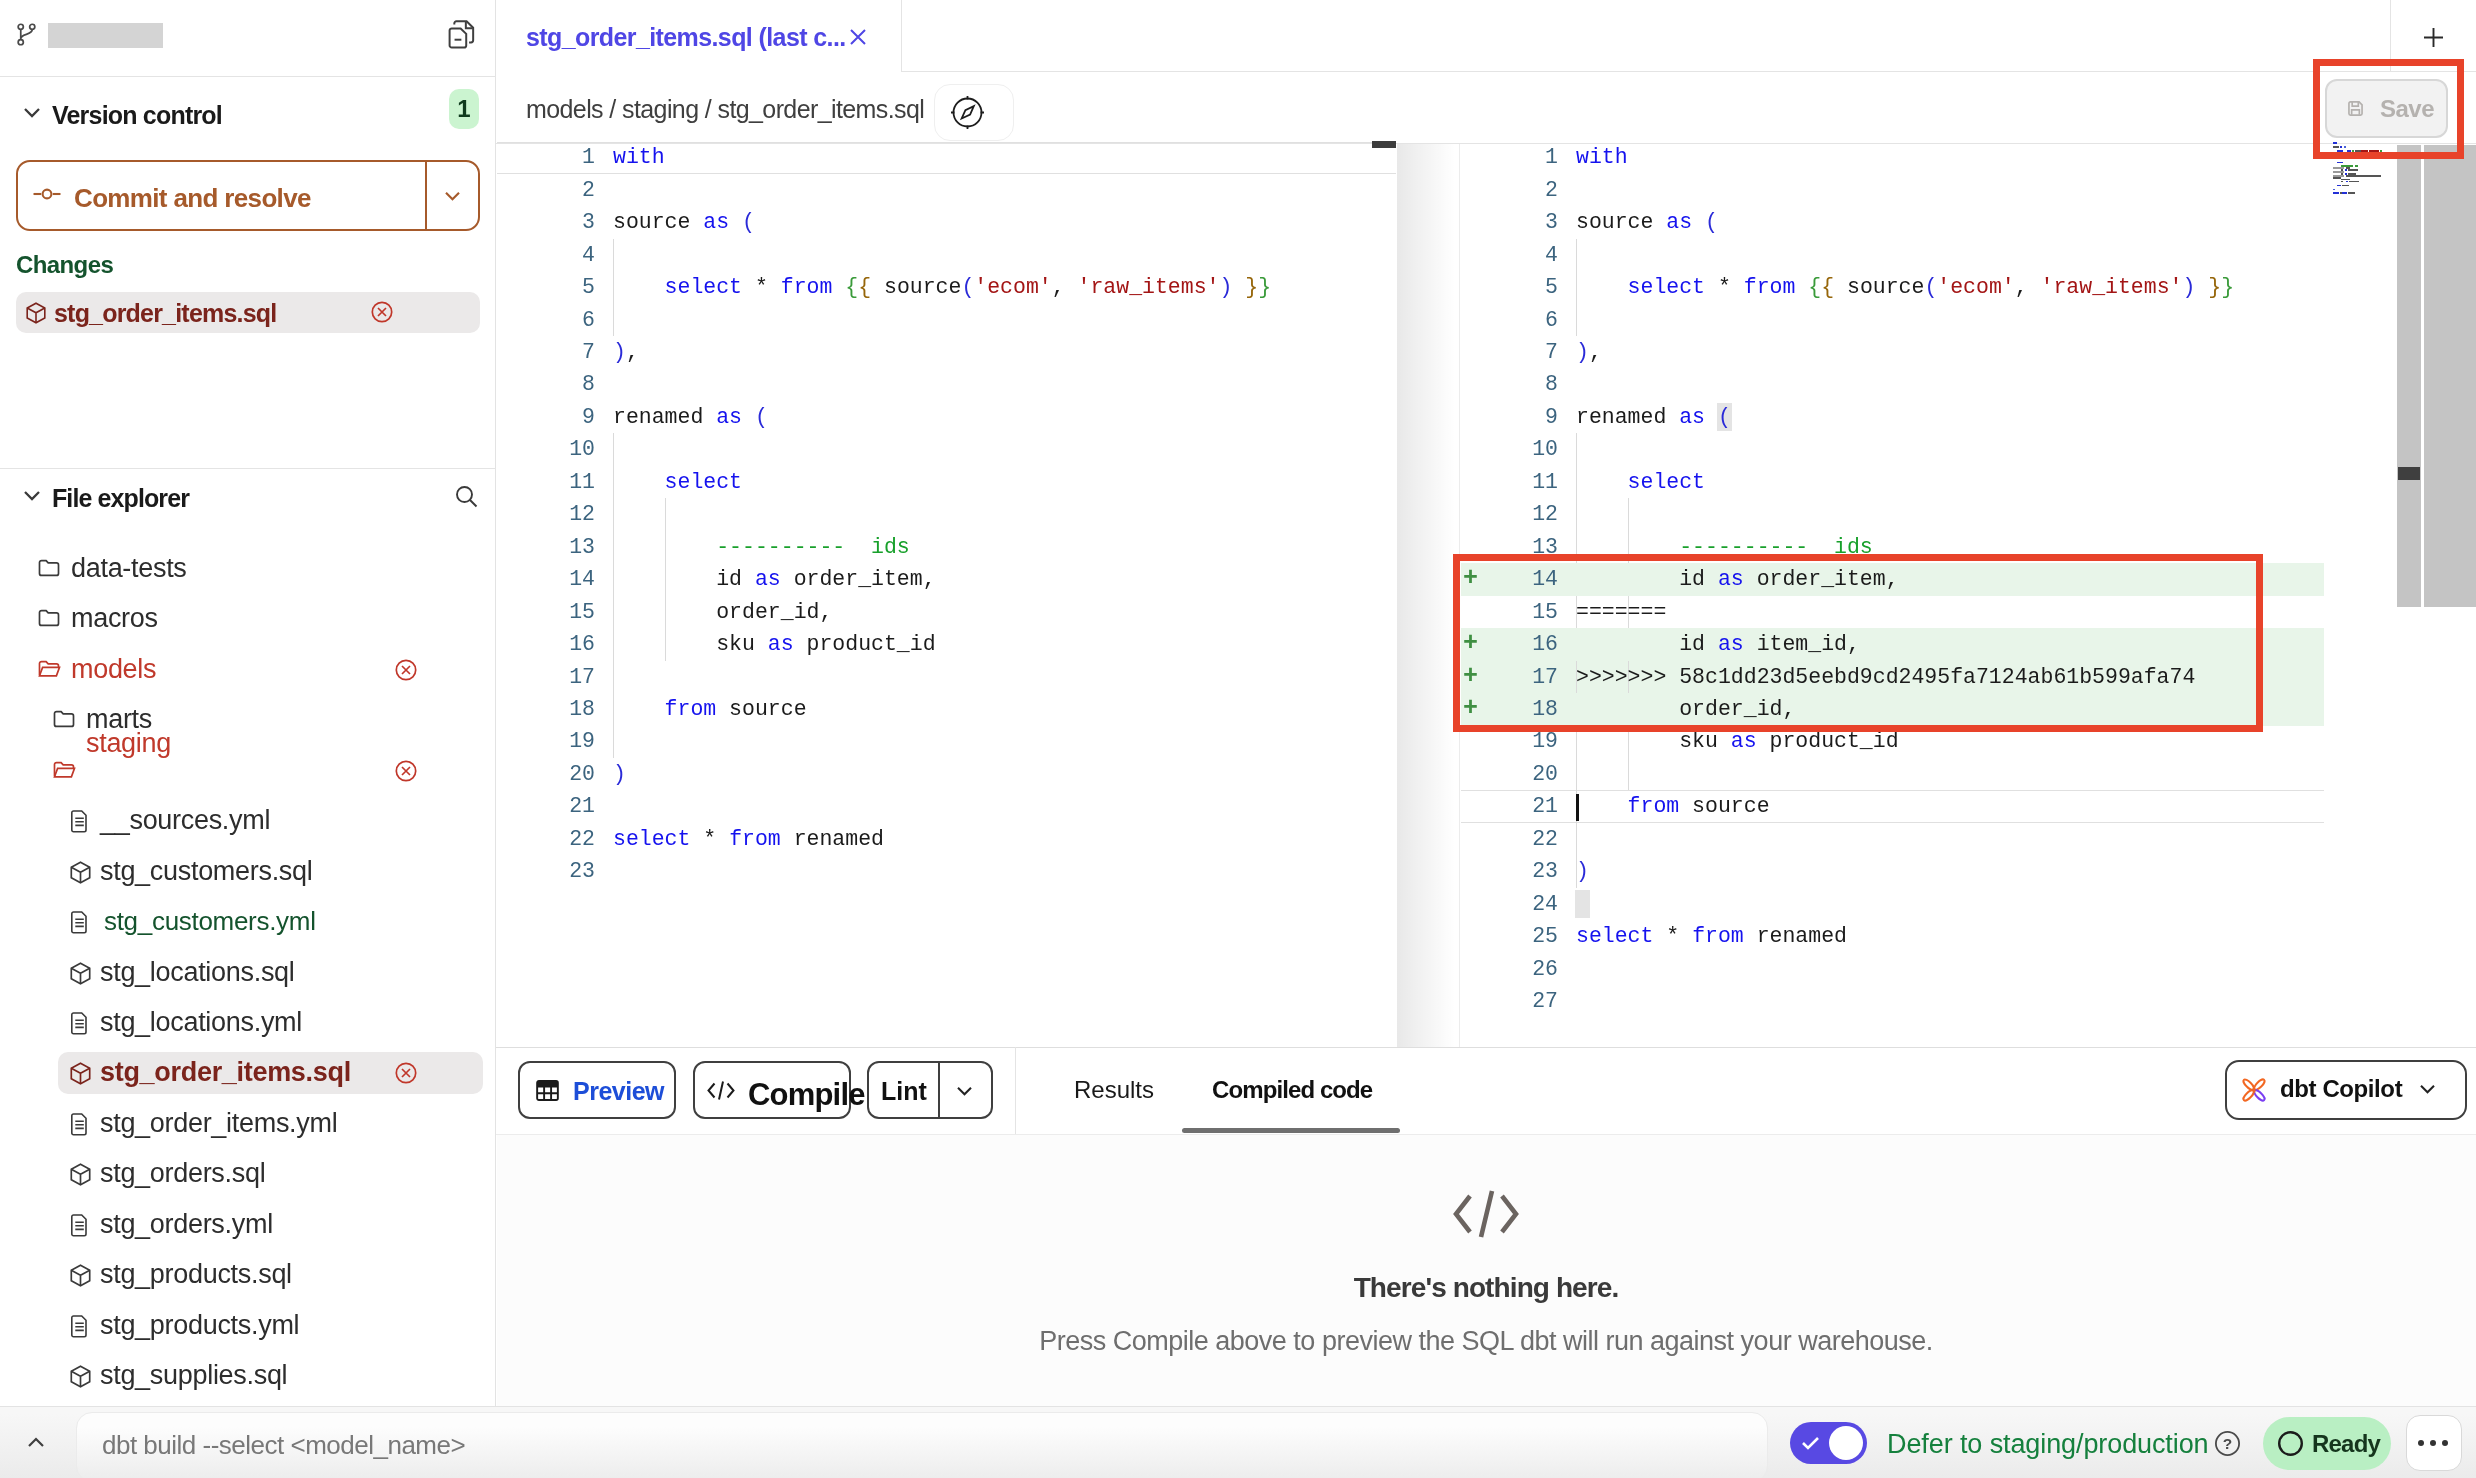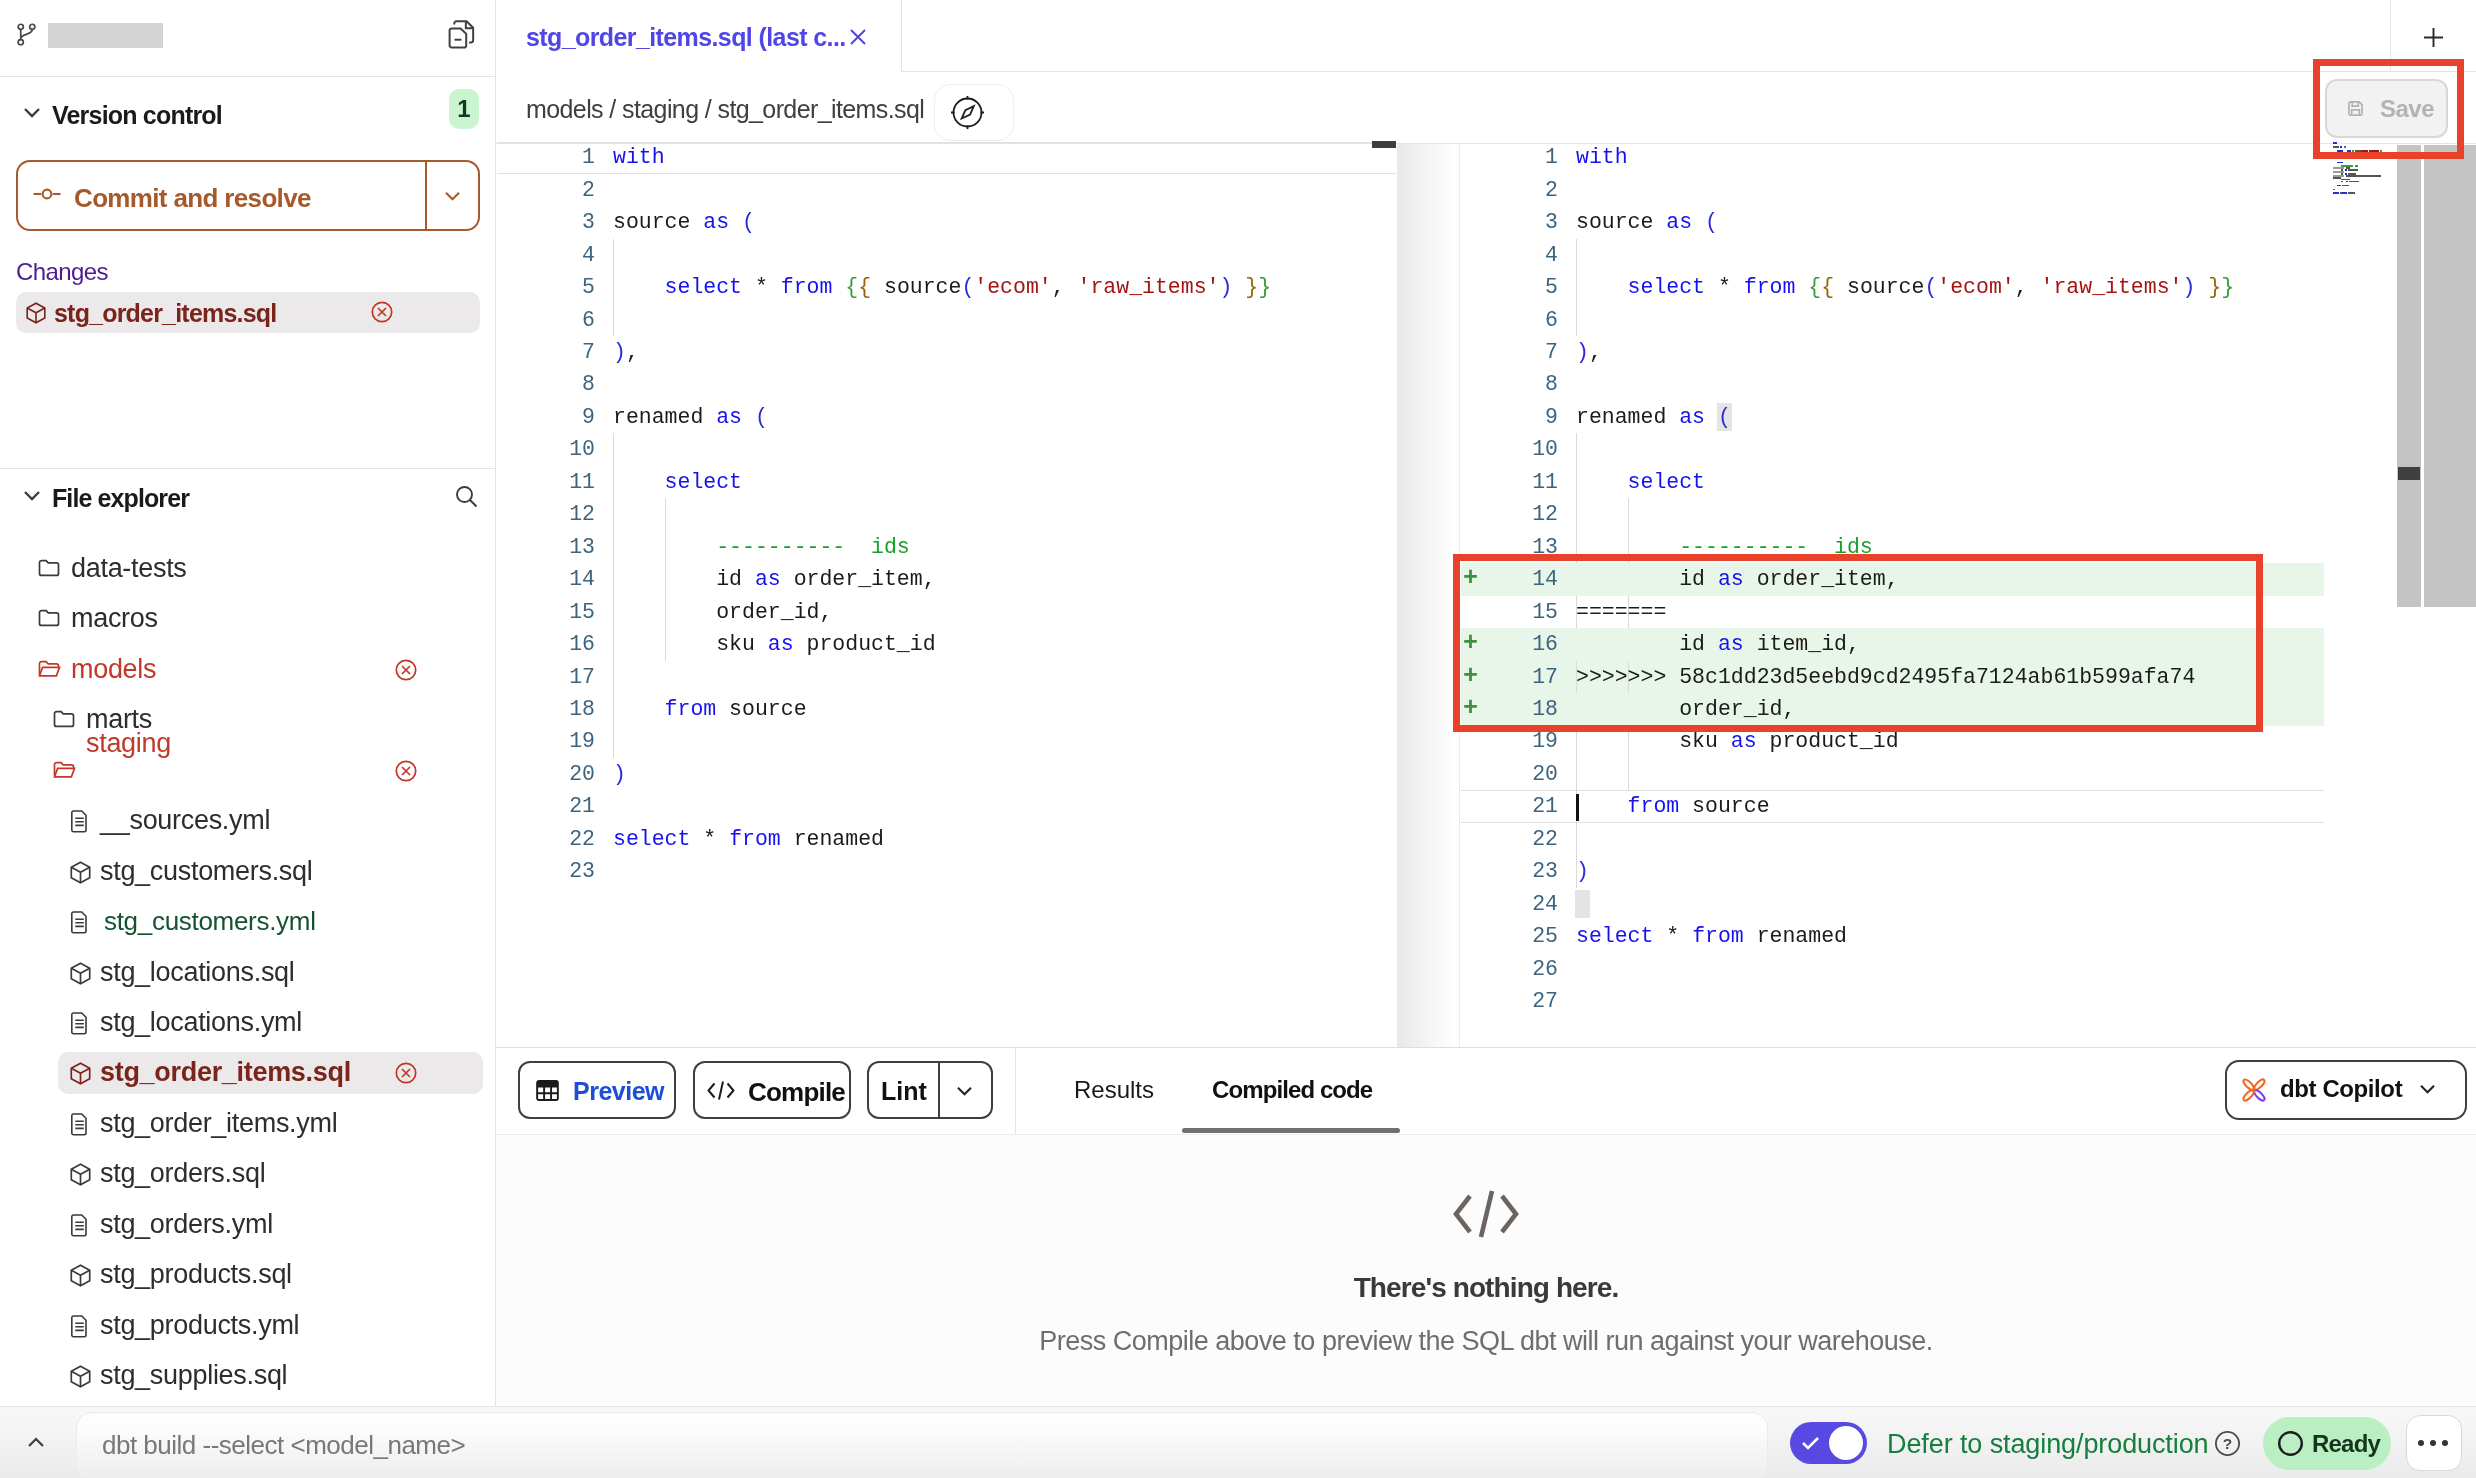--- a/index.html
+++ b/index.html
@@ -61,21 +61,21 @@
   <line x1="0.5" y1="10" x2="8.2" y2="10"></line>
         <circle cx="14" cy="10" r="4.4"></circle>
         <line x1="19.8" y1="10" x2="27.5" y2="10"></line>
   </g>
 </svg>
 <div class="abs" style="left:74px;top:183px;font-size:26px;letter-spacing:-0.65px;font-weight:600;color:#a65a2b;">Commit and resolve</div>
 <svg class="abs" style="left:443px;top:190px" width="19" height="13" viewBox="0 0 20 14">
   <path d="M3 3 l7 7 7-7" fill="none" stroke="#a65a2b" stroke-width="2.3"></path>
 </svg>
 
-<div class="abs" style="left:16px;top:258px;font-size:24px;letter-spacing:-0.6px;font-weight:normal;color:#4c1d95;">Changes</div>
+<div class="abs" style="left:16px;top:251px;font-size:24px;letter-spacing:-0.6px;font-weight:bold;color:#14532d;">Changes</div>
 <div class="abs" style="left:16px;top:292px;width:464px;height:41px;background:#ebe9e9;border-radius:10px;"></div>
 <svg class="abs" style="left:26px;top:302px" width="20" height="22" viewBox="0 0 20 22">
   <g fill="none" stroke="#7b241c" stroke-width="1.6">
   <path d="M10 1.2 L18.8 6 V16 L10 20.8 L1.2 16 V6 Z"></path>
   <path d="M1.2 6 L10 10.8 L18.8 6 M10 10.8 V20.8"></path>
   </g>
 </svg>
 <div class="abs" style="left:54px;top:299px;font-size:25px;letter-spacing:-0.8px;font-weight:600;color:#7b241c;">stg_order_items.sql</div>
 <svg class="abs" style="left:371px;top:301px" width="22" height="22" viewBox="0 0 22 22">
   <g fill="none" stroke="#c0372a" stroke-width="1.7">
@@ -497,21 +497,21 @@
   <path d="M2.8 5.1 a1.6 1.6 0 0 1 1.6 -1.6 h15.2 a1.6 1.6 0 0 1 1.6 1.6 v3.3 h-18.4 z" fill="#1b1b1b"></path>
 </svg>
 <div class="abs" style="left:573px;top:1077px;font-size:25px;letter-spacing:-0.5px;font-weight:600;color:#1d4ed8;">Preview</div>
 
 <div class="abs" style="left:693px;top:1061px;width:158px;height:58px;border:2px solid #3f3f3f;border-radius:12px;background:#fff;"></div>
 <svg class="abs" style="left:706px;top:1079px" width="30" height="23" viewBox="0 0 30 23">
   <g fill="none" stroke="#1b1b1b" stroke-width="2">
   <path d="M8.5 4.5 L2.5 11.5 L8.5 18.5 M21.5 4.5 L27.5 11.5 L21.5 18.5 M17 2.5 L13 20.5"></path>
   </g>
 </svg>
-<div class="abs" style="left:748px;top:1077px;font-size:26px;letter-spacing:-0.8px;font-weight:600;color:#111;">Compile</div>
+<div class="abs" style="left:748px;top:1077px;font-size:31px;letter-spacing:-0.8px;font-weight:600;color:#111;">Compile</div>
 
 <div class="abs" style="left:867px;top:1061px;width:126px;height:58px;border:2px solid #3f3f3f;border-radius:12px;background:#fff;"></div>
 <div class="abs" style="left:938px;top:1063px;width:1.5px;height:54px;background:#3f3f3f;"></div>
 <div class="abs" style="left:881px;top:1077px;font-size:25px;font-weight:600;color:#111;">Lint</div>
 <svg class="abs" style="left:955px;top:1085px" width="19" height="13" viewBox="0 0 20 14">
   <path d="M3 3 l7 7 7-7" fill="none" stroke="#222" stroke-width="2.2"></path>
 </svg>
 
 <div class="vline" style="left:1015px;top:1047px;height:88px;"></div>
 

